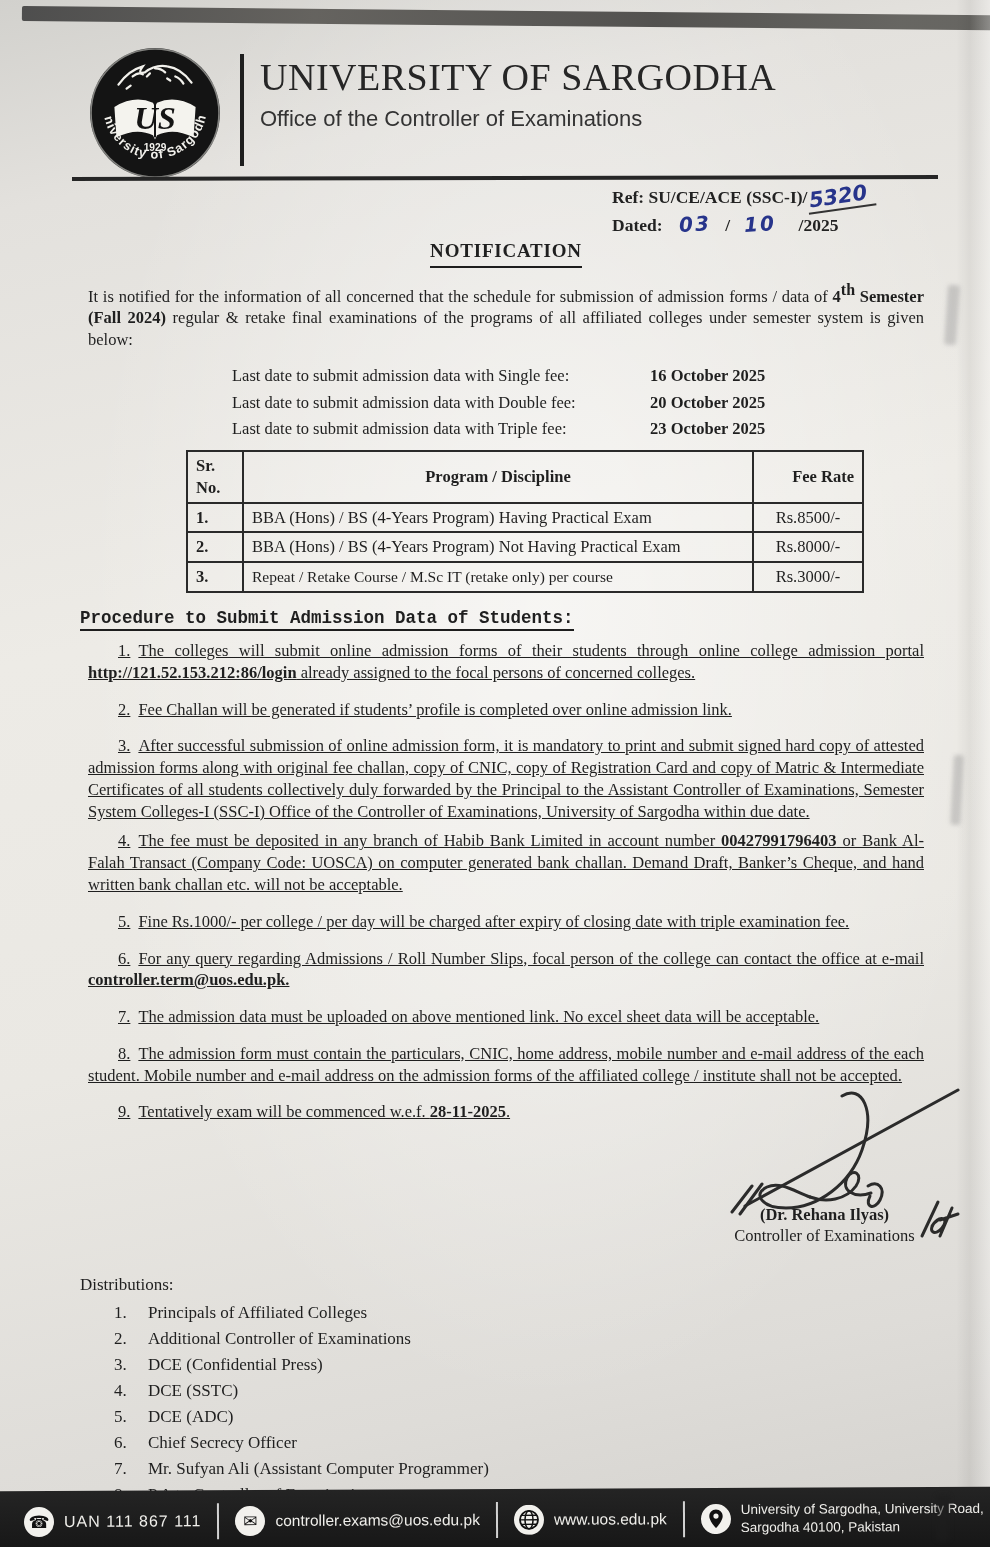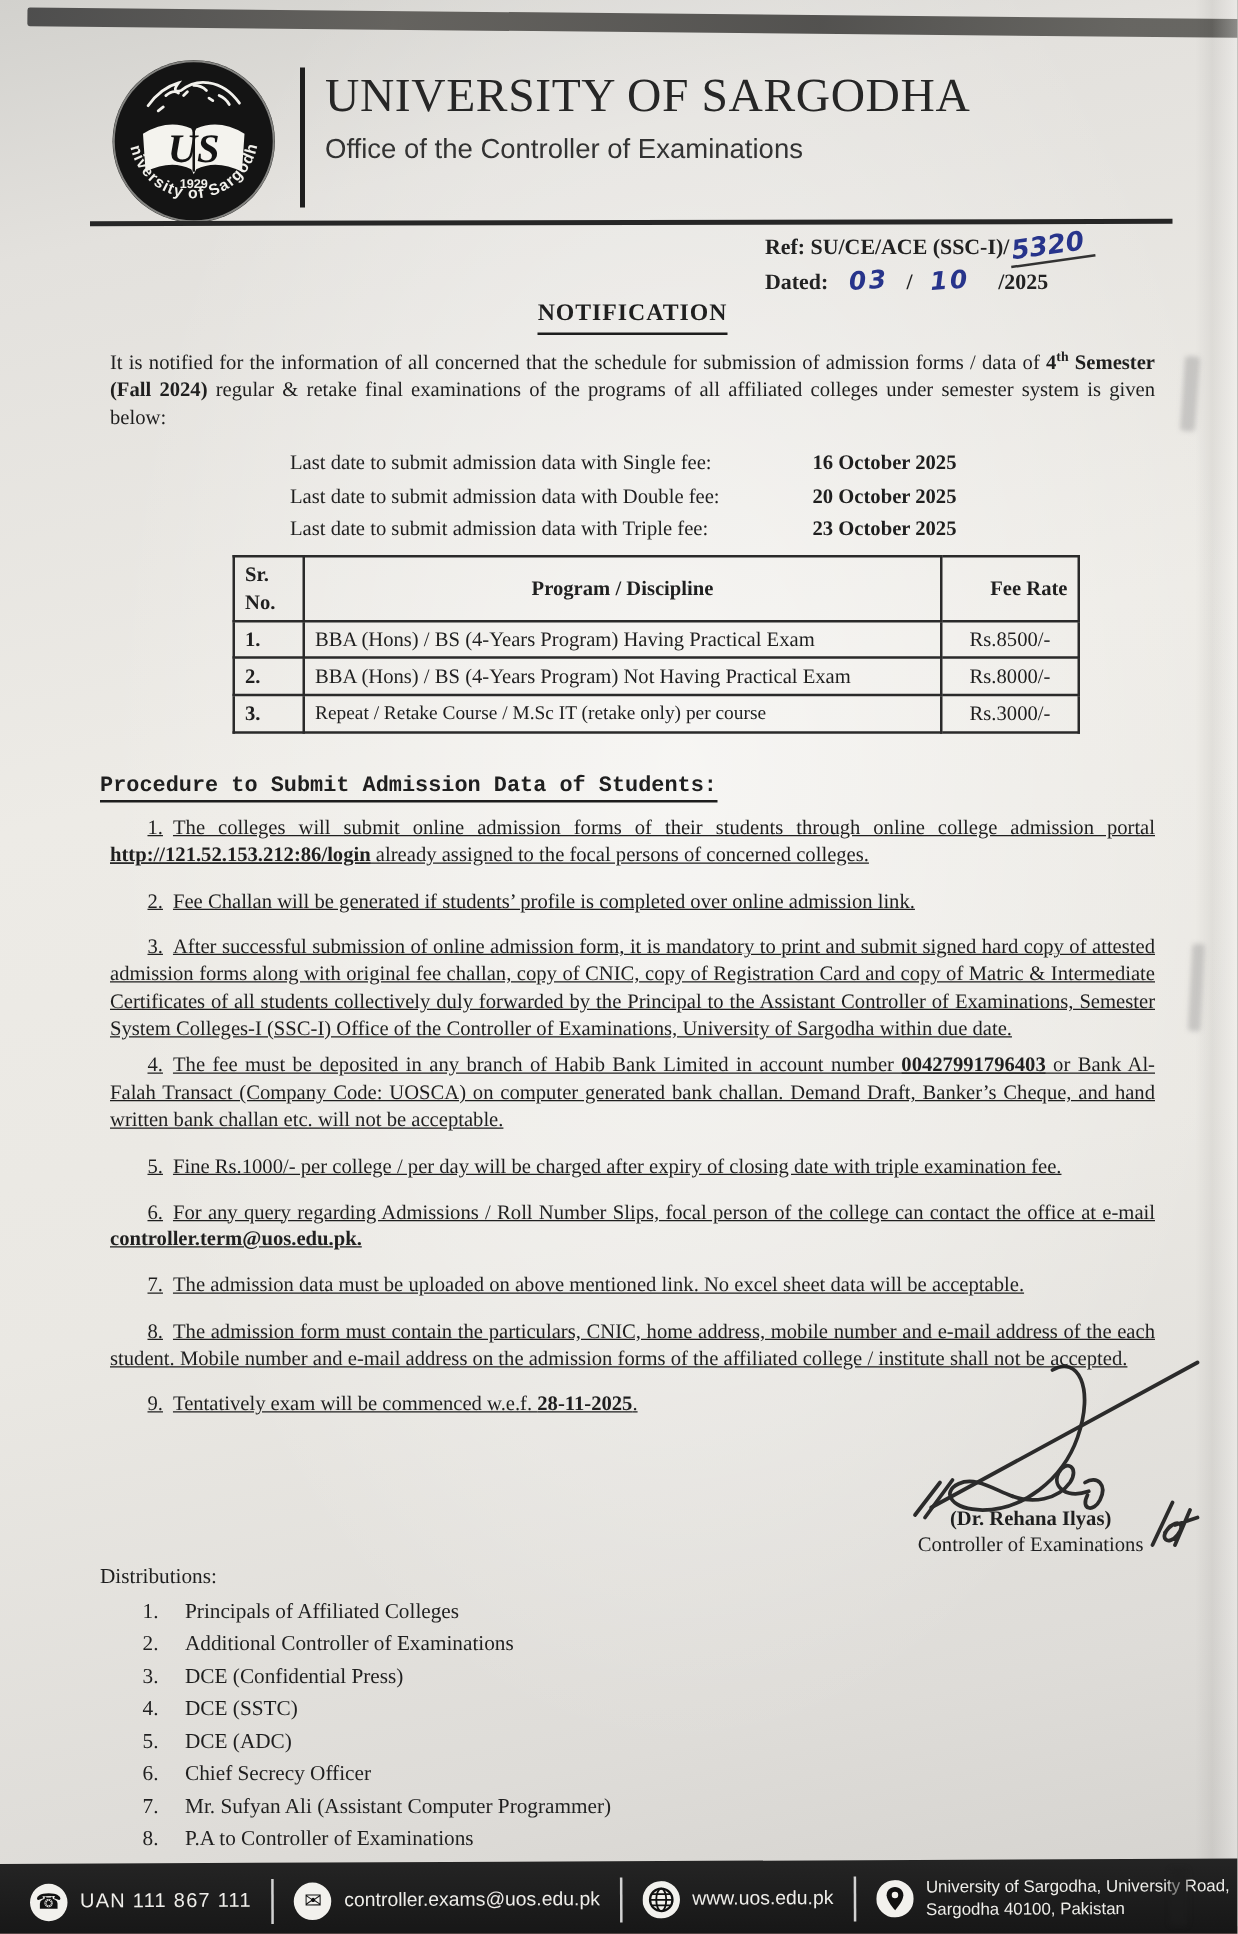--- a/index.html
+++ b/index.html
@@ -28,47 +28,47 @@
   .hand{color:#27348b;font-style:italic;font-weight:bold;display:inline-block;font-family:"DejaVu Sans",sans-serif;}
   .ref-num{font-size:21px;transform:rotate(-8deg);border-bottom:2px solid #333;padding:0 8px 0 2px;}
   .dated-row{margin-top:2px;}
   .hand-day,.hand-month{font-size:20px;transform:rotate(-4deg);letter-spacing:2px;}
   .dated-sep{display:inline-block;padding:0 10px;}
   
   .content{position:absolute;left:0;top:232px;width:990px;padding:0 66px 0 88px;box-sizing:border-box;font-size:16.5px;line-height:1.32;}
   .notif-title{text-align:center;margin:6px 0 16px;}
   .notif-title span{font-weight:bold;font-size:19px;letter-spacing:.8px;border-bottom:2.5px solid #1d1d1d;padding-bottom:5px;font-family:Liberation Serif, serif;}
   p.para{margin:0 0 10px;text-align:justify;}
-  .sup{font-size:11px;vertical-align:super;}
+  .sup{font-size:16px;vertical-align:super;}
   .deadlines{margin:14px 0 10px 144px;}
   .dl-row{display:flex;margin-bottom:5px;}
   .dl-label{width:418px;}
   .dl-date{font-weight:bold;}
   
-  table.fee{border-collapse:collapse;margin:10px 0 30px 98px;}
+  table.fee{border-collapse:collapse;margin:10px 0 14px 98px;}
   table.fee td,table.fee th{border:2px solid #2a2a2a;padding:3px 8px;font-size:16.5px;}
   th.c-sr{width:38px;white-space:pre-line;text-align:left;font-weight:bold;}
   th.c-prog{width:492px;text-align:center;font-weight:bold;}
   th.c-fee{width:92px;text-align:right;font-weight:bold;}
   td.t-sr{font-weight:bold;}
   td.t-fee{text-align:center;}
   
   .sec-head{margin:10px 0 10px -8px;}
   .sec-head span{font-weight:bold;font-size:17.5px;border-bottom:2.5px solid #1d1d1d;padding-bottom:1px;font-family:Liberation Mono, monospace;}
   p.item{margin:0 0 15px;text-align:justify;text-indent:30px;text-decoration:underline;}
   p.item .num{padding-right:8px;}
   .bu{font-weight:bold;text-decoration:underline;}
   .b{font-weight:bold;}
   
   .sig-wrap{position:absolute;left:690px;top:1058px;width:300px;height:215px;pointer-events:none;}
   .sig-text{position:absolute;left:712px;top:1205px;width:225px;text-align:center;font-size:16.5px;line-height:1.25;}
   .sig-name{font-weight:bold;text-align:center;}
   
   .dist{position:absolute;left:80px;top:1248px;font-size:17px;line-height:1.53;}
-  .dist-head{margin-bottom:2px;}
+  .dist-head{margin-bottom:2px;margin-top:24px;}
   .dist ol{margin:0;padding:0;list-style:none;}
   .dist li{padding-left:34px;display:flex;}
   .dist li .dnum{width:34px;flex:0 0 auto;}
   
   .maroon-strip{position:absolute;left:0;bottom:0;width:100%;height:6px;background:#6e1b1b;}
   .footer{position:absolute;left:-6px;bottom:-4px;width:1004px;height:62px;background:linear-gradient(180deg,#242424,#161616);transform:rotate(-.25deg);display:flex;align-items:center;color:#efeeea;font-family:"Liberation Sans",sans-serif;padding:0 0 0 30px;box-sizing:border-box;}
   .f-item{display:flex;align-items:center;gap:10px;}
   .f-divider{width:2px;height:36px;background:rgba(255,255,255,.8);margin:0 16px;}
   .circle-icon{width:30px;height:30px;border-radius:50%;background:#f2f1ed;color:#111;display:flex;align-items:center;justify-content:center;font-size:17px;flex:0 0 auto;font-family:"DejaVu Sans",sans-serif;}
   .f-phone{font-size:16px;letter-spacing:1px;}

